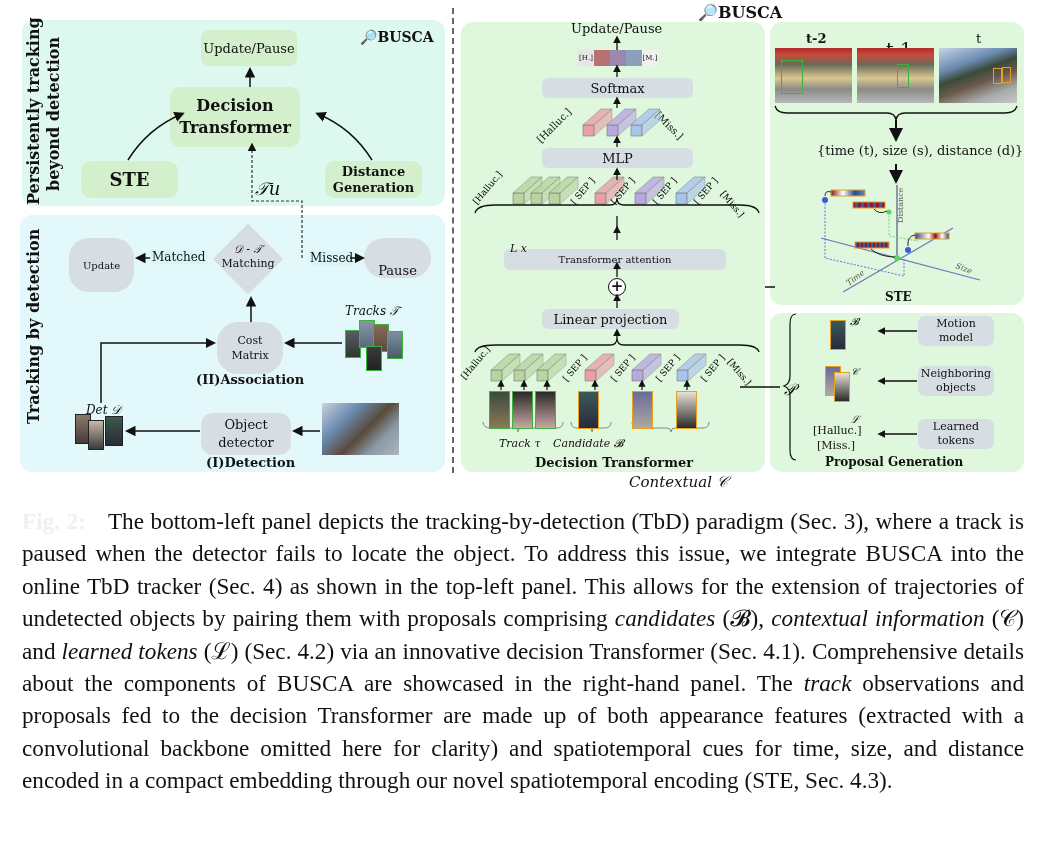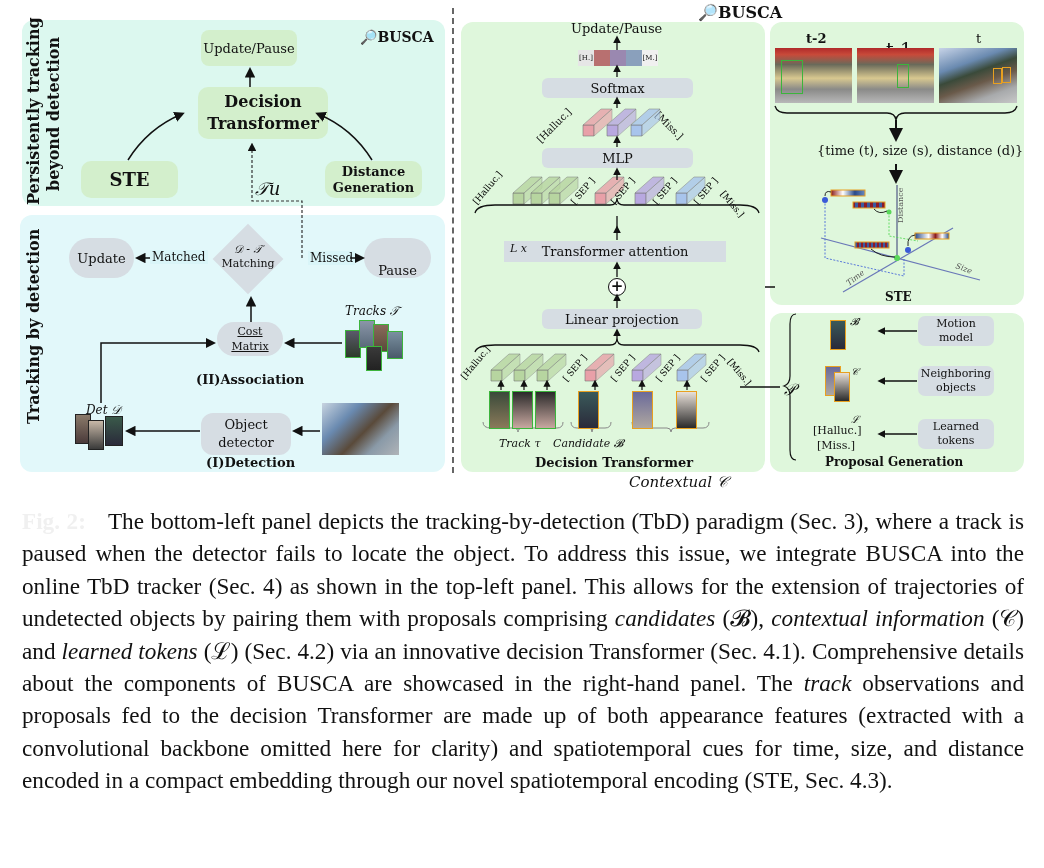--- a/index.html
+++ b/index.html
@@ -28,53 +28,53 @@
 <div class="vlabel" style="left:24px;top:205px;font-size:16px;line-height:20px;">
   <div>Persistently tracking</div>
   <div style="padding-left:14px;">beyond detection</div>
 </div>
 <div class="abs" style="left:360px;top:29px;font-weight:bold;font-size:14px;">
   <span style="color:#6aa0d8;">🔎</span><span>BUSCA</span>
 </div>
 <div class="ltGreen" style="left:201px;top:30px;width:96px;height:36px;border-radius:8px;font-size:13px;">
   <span>Update/Pause</span>
 </div>
-<div class="ltGreen" style="left:198px;top:87px;width:130px;height:52px;border-radius:10px;font-size:16px;font-weight:bold;flex-direction:column;line-height:22px;">
+<div class="ltGreen" style="left:170px;top:87px;width:130px;height:60px;border-radius:10px;font-size:16px;font-weight:bold;flex-direction:column;line-height:22px;">
   <div>Decision</div>
   <div>Transformer</div>
 </div>
 <div class="ltGreen" style="left:81px;top:161px;width:97px;height:37px;border-radius:10px;font-size:18px;font-weight:bold;">
   <span>STE</span>
 </div>
 <div class="ltGreen" style="left:325px;top:161px;width:97px;height:37px;border-radius:10px;font-size:13px;font-weight:bold;flex-direction:column;line-height:16px;">
   <div>Distance</div>
   <div>Generation</div>
 </div>
 <div class="abs ital" style="left:255px;top:178px;font-size:18px;">𝒯u</div>
 
 <div class="panel cyanB" style="left:20px;top:215px;width:425px;height:257px;"></div>
 <div class="vlabel" style="left:24px;top:424px;font-size:16px;">
   <span>Tracking by detection</span>
 </div>
-<div class="greyBox" style="left:69px;top:238px;width:65px;height:40px;border-radius:20px;font-size:13px;">
+<div class="greyBox" style="left:69px;top:238px;width:65px;height:54px;border-radius:20px;font-size:10px;">
   <span>Update</span>
 </div>
 <div class="abs" style="left:150px;top:250px;font-size:12px;background:#d9f5f8;padding:0 2px;">Matched</div>
 <div class="abs" style="left:212px;top:223px;width:72px;height:72px;">
   <div style="position:absolute;left:11px;top:11px;width:50px;height:50px;background:#d6dde3;transform:rotate(45deg);"></div>
   <div style="position:absolute;left:0;top:20px;width:72px;text-align:center;font-size:11px;line-height:14px;">
     <div class="ital">𝒟 - 𝒯</div>
     <div>Matching</div>
   </div>
 </div>
 <div class="abs" style="left:308px;top:251px;font-size:12px;background:#d9f5f8;padding:0 2px;">Missed</div>
 <div class="greyBox" style="left:364px;top:238px;width:67px;height:40px;border-radius:20px;font-size:13px;align-items:flex-end;">
   <span>Pause</span>
 </div>
-<div class="greyBox" style="left:217px;top:322px;width:66px;height:34px;border-radius:21px;font-size:11px;flex-direction:column;line-height:15px;text-decoration:underline;">
+<div class="greyBox" style="left:217px;top:322px;width:66px;height:52px;border-radius:21px;font-size:11px;flex-direction:column;line-height:15px;">
   <div>Cost</div>
   <div>Matrix</div>
 </div>
 <div class="abs bold" style="left:196px;top:372px;font-size:13px;">(II)Association</div>
 <div class="abs ital" style="left:345px;top:304px;font-size:12px;">Tracks 𝒯</div>
 
 <div class="img" style="left:345px;top:330px;width:14px;height:26px;background:linear-gradient(#5a5a6a,#2d3a2a);border:1.5px solid #3cb43c;"></div>
 <div class="img" style="left:359px;top:320px;width:14px;height:26px;background:linear-gradient(#8a96a8,#5a6a7a);border:1.5px solid #3cb43c;"></div>
 <div class="img" style="left:373px;top:324px;width:14px;height:26px;background:linear-gradient(#8a6a5a,#5a4a3a);border:1.5px solid #3cb43c;"></div>
 <div class="img" style="left:387px;top:331px;width:14px;height:26px;background:linear-gradient(#7a90a0,#4a5a6a);border:1.5px solid #3cb43c;"></div>
@@ -124,25 +124,25 @@
   <div style="width:16px;background:#9a88b0;"></div>
   <div style="width:16px;background:#8aa0bc;"></div>
   <div style="width:16px;background:#f0f0f0;display:flex;align-items:center;justify-content:center;">[M.]</div>
 </div>
 <div class="greyBox" style="left:542px;top:78px;width:151px;height:20px;border-radius:6px;font-size:13px;">
   <span>Softmax</span>
 </div>
 <div class="greyBox" style="left:542px;top:148px;width:151px;height:20px;border-radius:6px;font-size:13px;">
   <span>MLP</span>
 </div>
-<div class="greyBox" style="left:504px;top:241px;width:222px;height:21px;border-radius:0;font-size:13px;">
+<div class="greyBox" style="left:504px;top:249px;width:222px;height:21px;border-radius:6px;font-size:10px;">
   <span>Transformer attention</span>
 </div>
 <div class="abs ital" style="left:510px;top:242px;font-size:11px;">L x</div>
-<div class="greyBox" style="left:542px;top:309px;width:160px;height:20px;border-radius:6px;font-size:13px;">
+<div class="greyBox" style="left:542px;top:309px;width:137px;height:20px;border-radius:6px;font-size:13px;">
   <span>Linear projection</span>
 </div>
 <div class="abs" style="left:608px;top:278px;width:16px;height:16px;border:1.5px solid #111;border-radius:50%;background:#fff;text-align:center;line-height:15px;font-size:15px;font-weight:bold;">+</div>
 
 <div class="abs" style="left:532px;top:120px;font-size:10px;transform:rotate(-45deg);">[Halluc.]</div>
 <div class="abs" style="left:652px;top:120px;font-size:10px;transform:rotate(45deg);">[Miss.]</div>
 
 <svg class="abs" style="left:455px;top:0;" width="320" height="480">
   <defs>
     <marker id="ah2" markerWidth="6" markerHeight="6" refX="4" refY="3" orient="auto">

